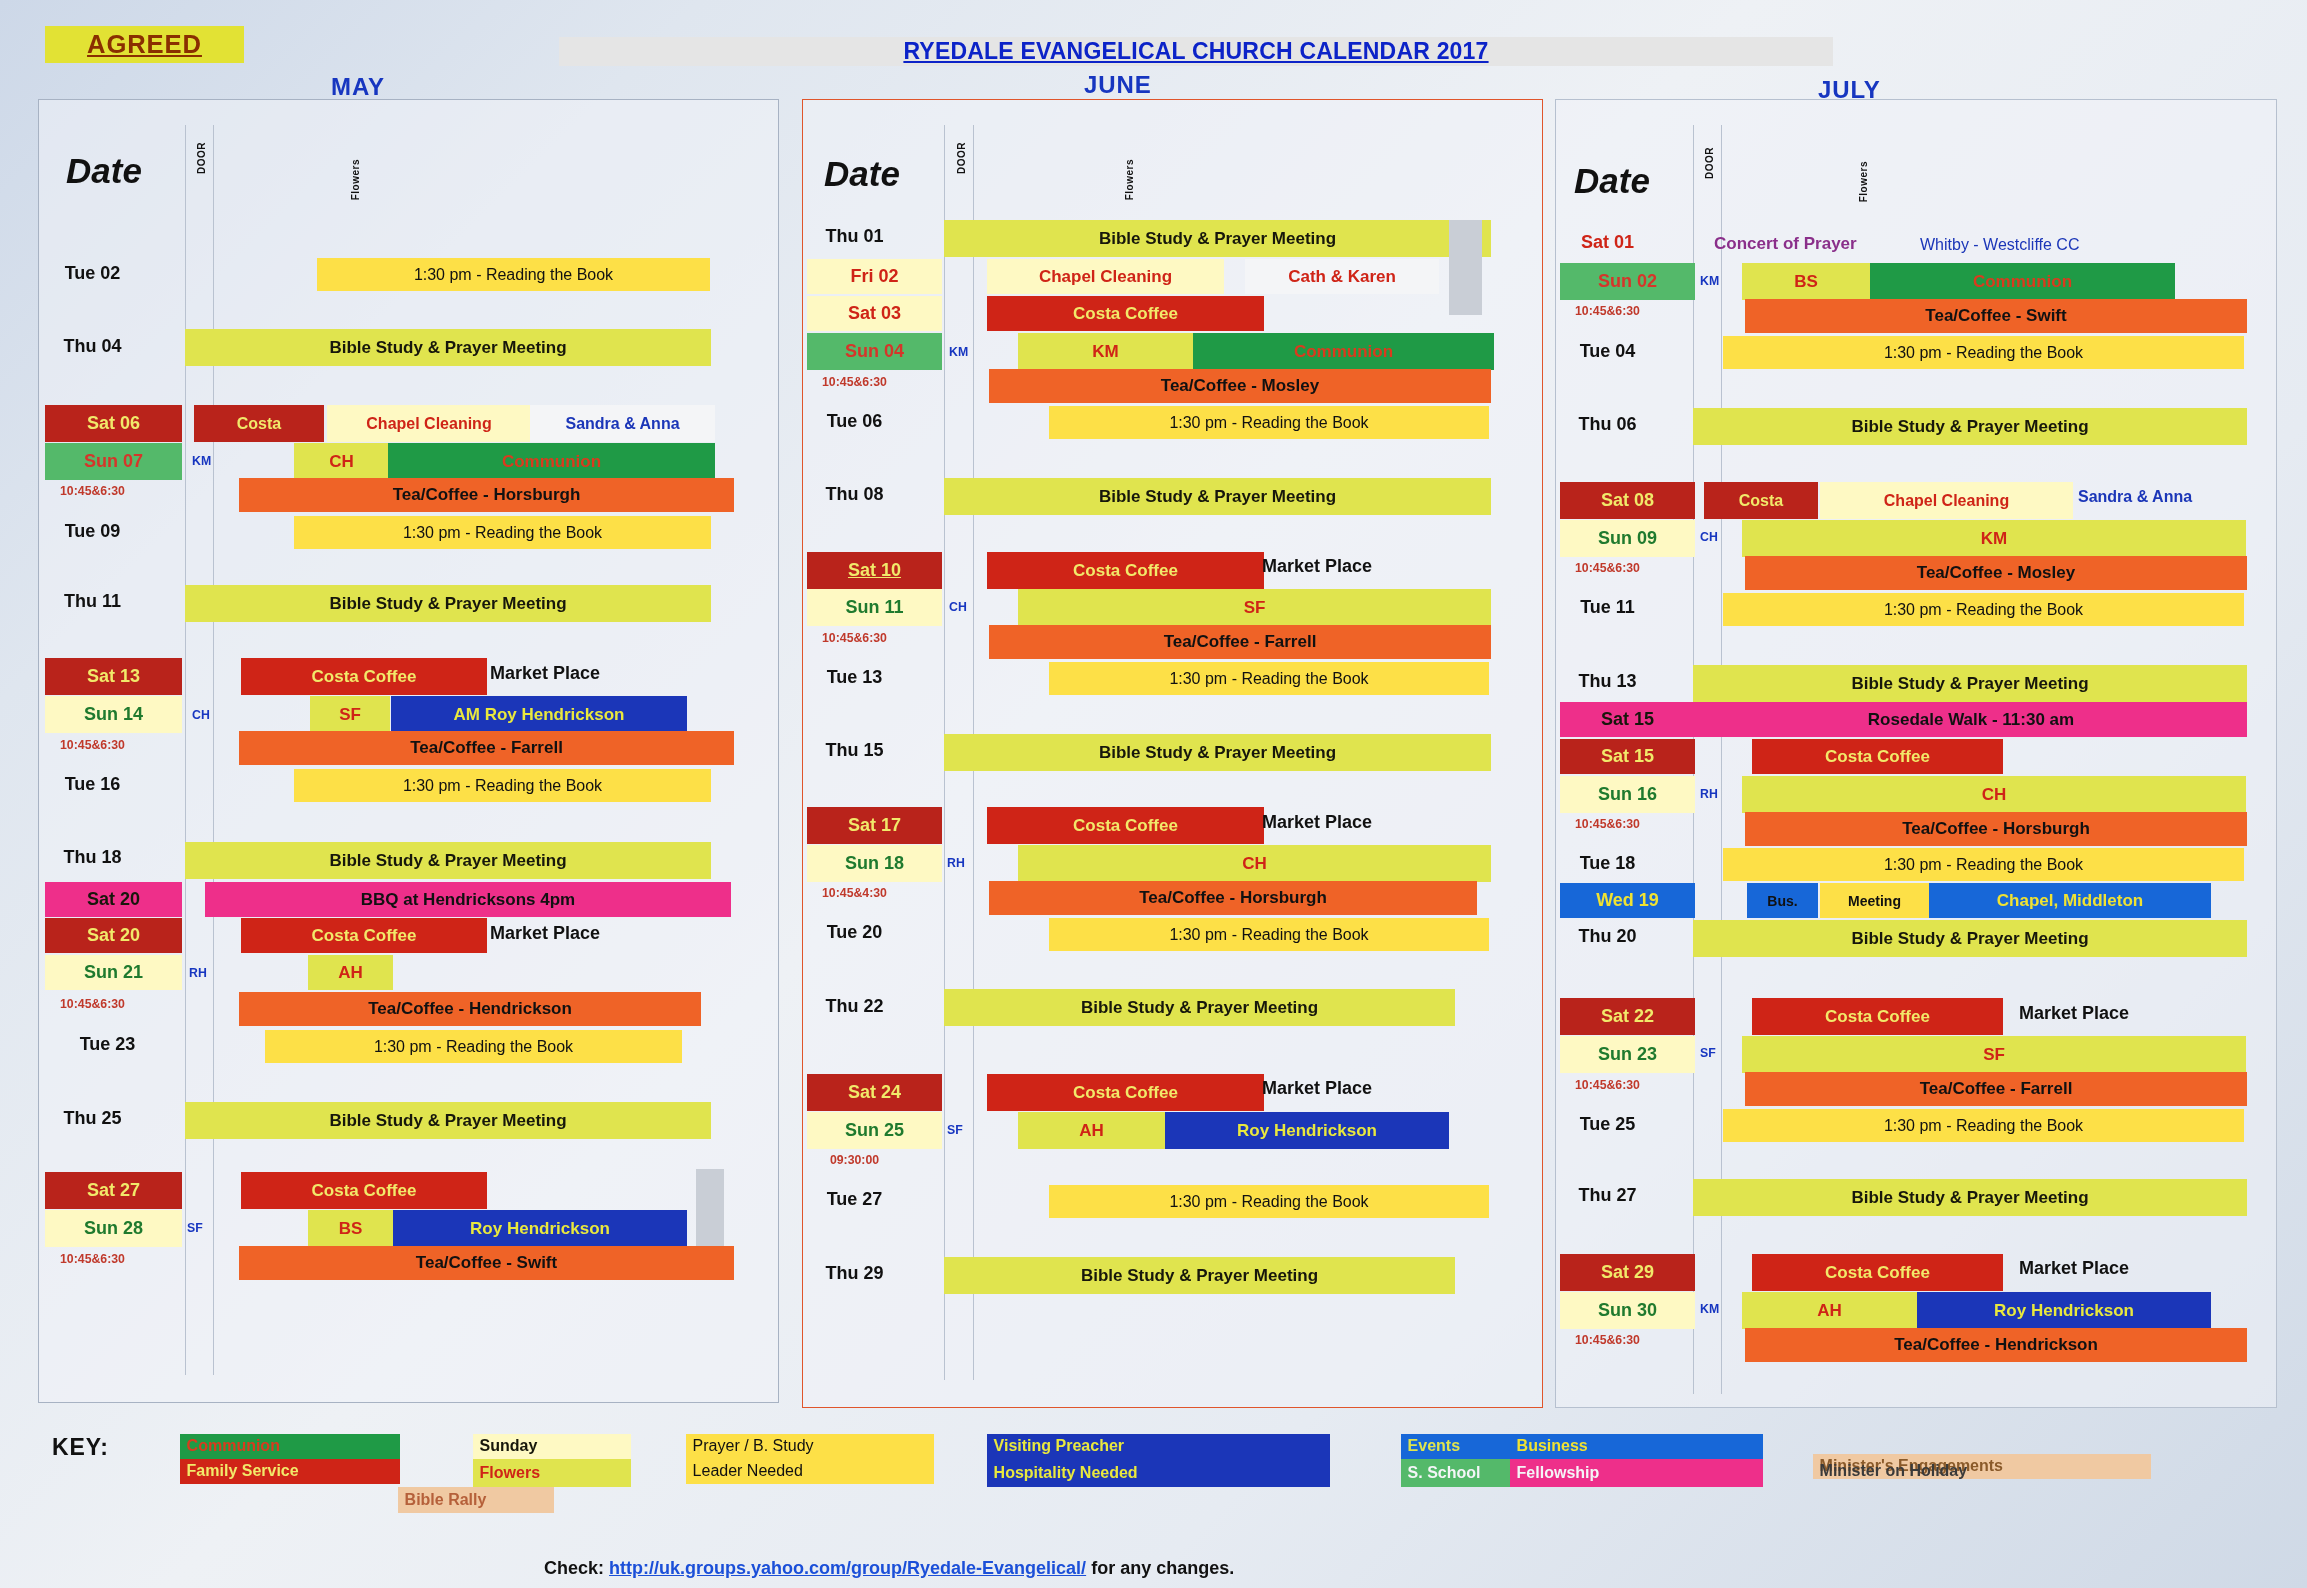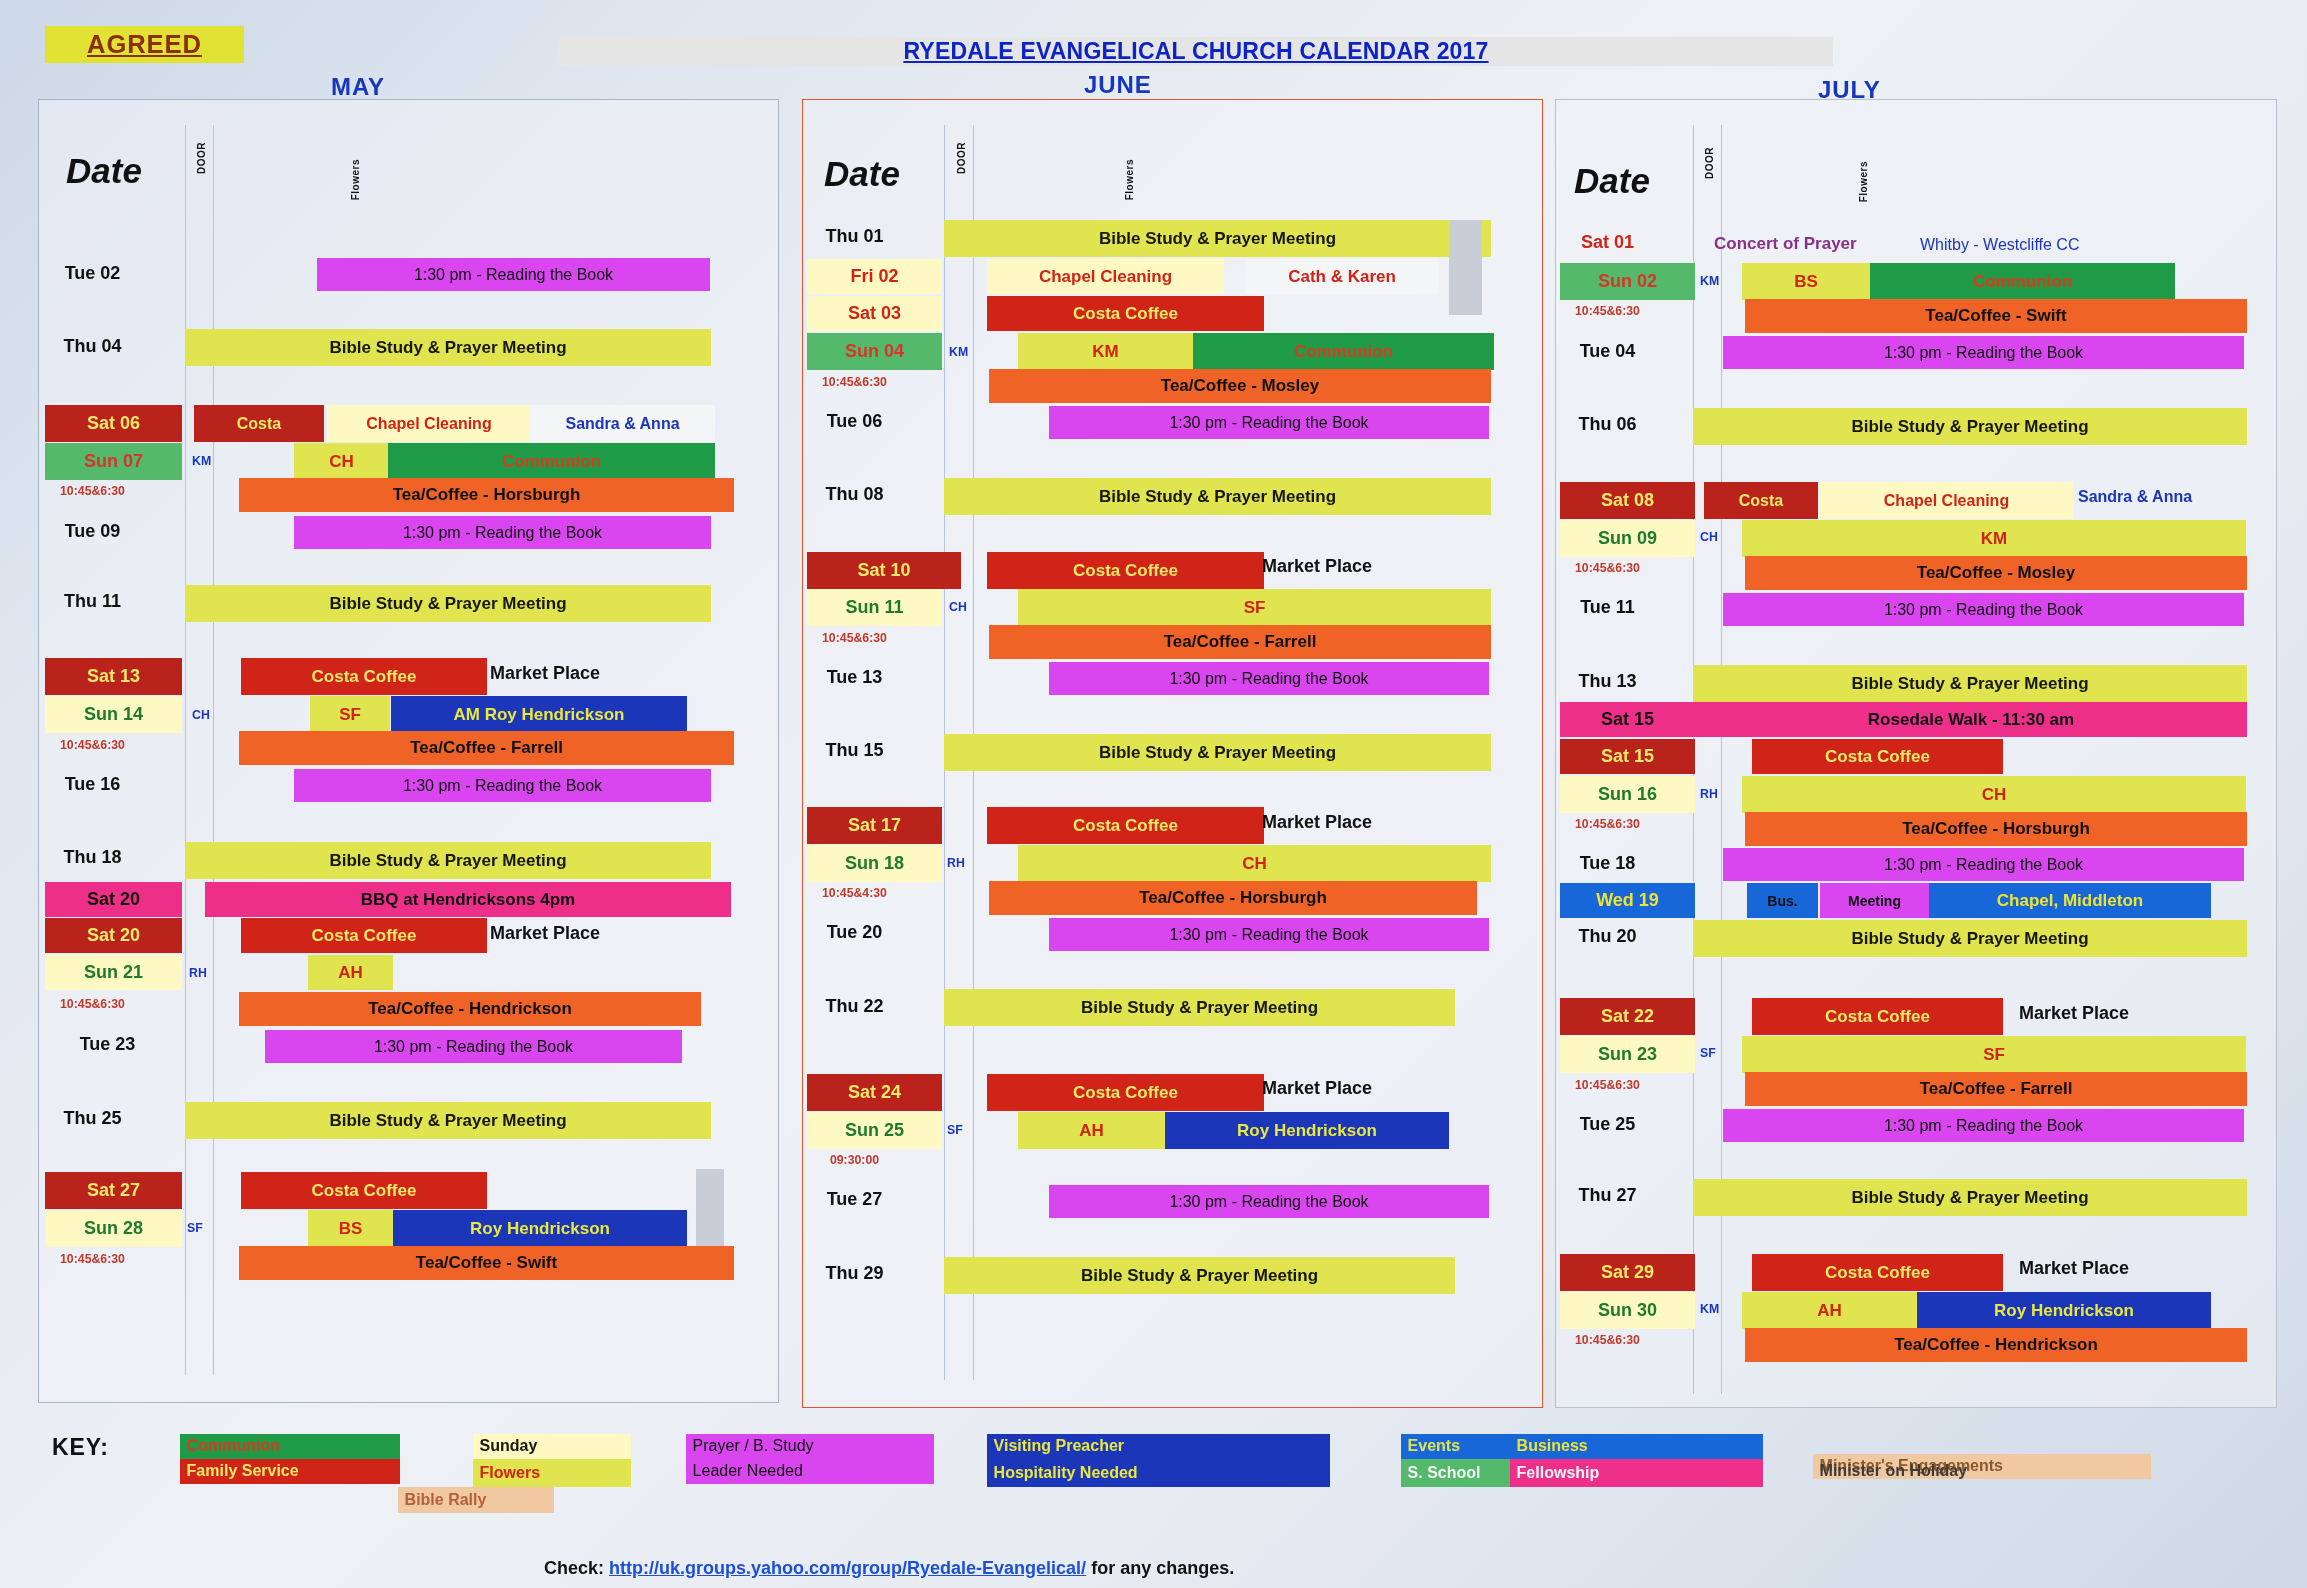--- a/index.html
+++ b/index.html
@@ -48,21 +48,21 @@
   .c-lime{background:#e0e44e;color:#17170b;}
   .c-yellow{background:#fef9c3;color:#17170b;}
   .c-green{background:#1f9a46;color:#d93b1e;}
   .c-red{background:#cf2417;color:#f2e96a;}
   .c-darkred{background:#b9231b;color:#f1e96a;}
   .c-orange{background:#ef6327;color:#111;}
   .c-pink{background:#ee2f8a;color:#111;}
   .c-blue{background:#1b36b8;color:#e9e83d;}
   .c-brightblue{background:#1767d8;color:#fff;}
   .c-peach{background:#f0c9a2;color:#4b3a22;}
-  .c-grey{background:#d946ef;color:#111;}
+  .c-grey{background:#fde047;color:#111;}
   .c-greybar{background:#c9ced6;}
   .c-white{background:#f4f5f7;color:#111;}
   .c-lightgreen{background:#54b96a;color:#d6352a;}
 
   
   .keyword{position:absolute;left:52px;top:1434px;font-weight:bold;font-size:23px;color:#111;letter-spacing:0.9px;}
   .kb{position:absolute;display:flex;align-items:center;font-weight:bold;font-size:16px;white-space:nowrap;}
   .check{position:absolute;left:544px;top:1558px;font-size:18px;font-weight:bold;color:#111;}
   .check a{color:#1b4fd8;text-decoration:underline;font-weight:bold;}
 </style>
@@ -180,21 +180,21 @@
   <div class="bar c-green" style="left:1193px;top:333px;width:301px;height:37px;">Communion</div>
   <div class="date small" style="left:805px;top:375px;">10:45&amp;6:30</div>
   <div class="bar c-orange" style="left:989px;top:369px;width:502px;height:34px;">Tea/Coffee - Mosley</div>
 
   <div class="date" style="left:805px;top:411px;">Tue 06</div>
   <div class="bar c-grey" style="left:1049px;top:406px;width:440px;height:33px;font-size:16px;font-weight:normal;">1:30 pm - Reading the Book</div>
 
   <div class="date" style="left:805px;top:484px;">Thu 08</div>
   <div class="bar c-lime" style="left:944px;top:478px;width:547px;height:37px;">Bible Study &amp; Prayer Meeting</div>
 
-  <div class="bar c-darkred" style="left:807px;top:552px;width:154px;height:37px;font-size:18px;">Sat 10</div>
+  <div class="bar c-darkred" style="left:807px;top:552px;width:135px;height:37px;font-size:18px;text-decoration:underline;">Sat 10</div>
   <div class="bar c-red" style="left:987px;top:552px;width:277px;height:37px;">Costa Coffee</div>
   <div class="txt b u" style="left:1262px;top:556px;font-size:18px;">Market Place</div>
 
   <div class="bar c-yellow" style="left:807px;top:589px;width:135px;height:37px;font-size:18px;color:#1f7a2e;">Sun 11</div>
   <div class="mini" style="left:949px;top:600px;">CH</div>
   <div class="bar c-lime" style="left:1018px;top:589px;width:473px;height:37px;color:#cf2417;">SF</div>
   <div class="date small" style="left:805px;top:631px;">10:45&amp;6:30</div>
   <div class="bar c-orange" style="left:989px;top:625px;width:502px;height:34px;">Tea/Coffee - Farrell</div>
 
   <div class="date" style="left:805px;top:667px;">Tue 13</div>

